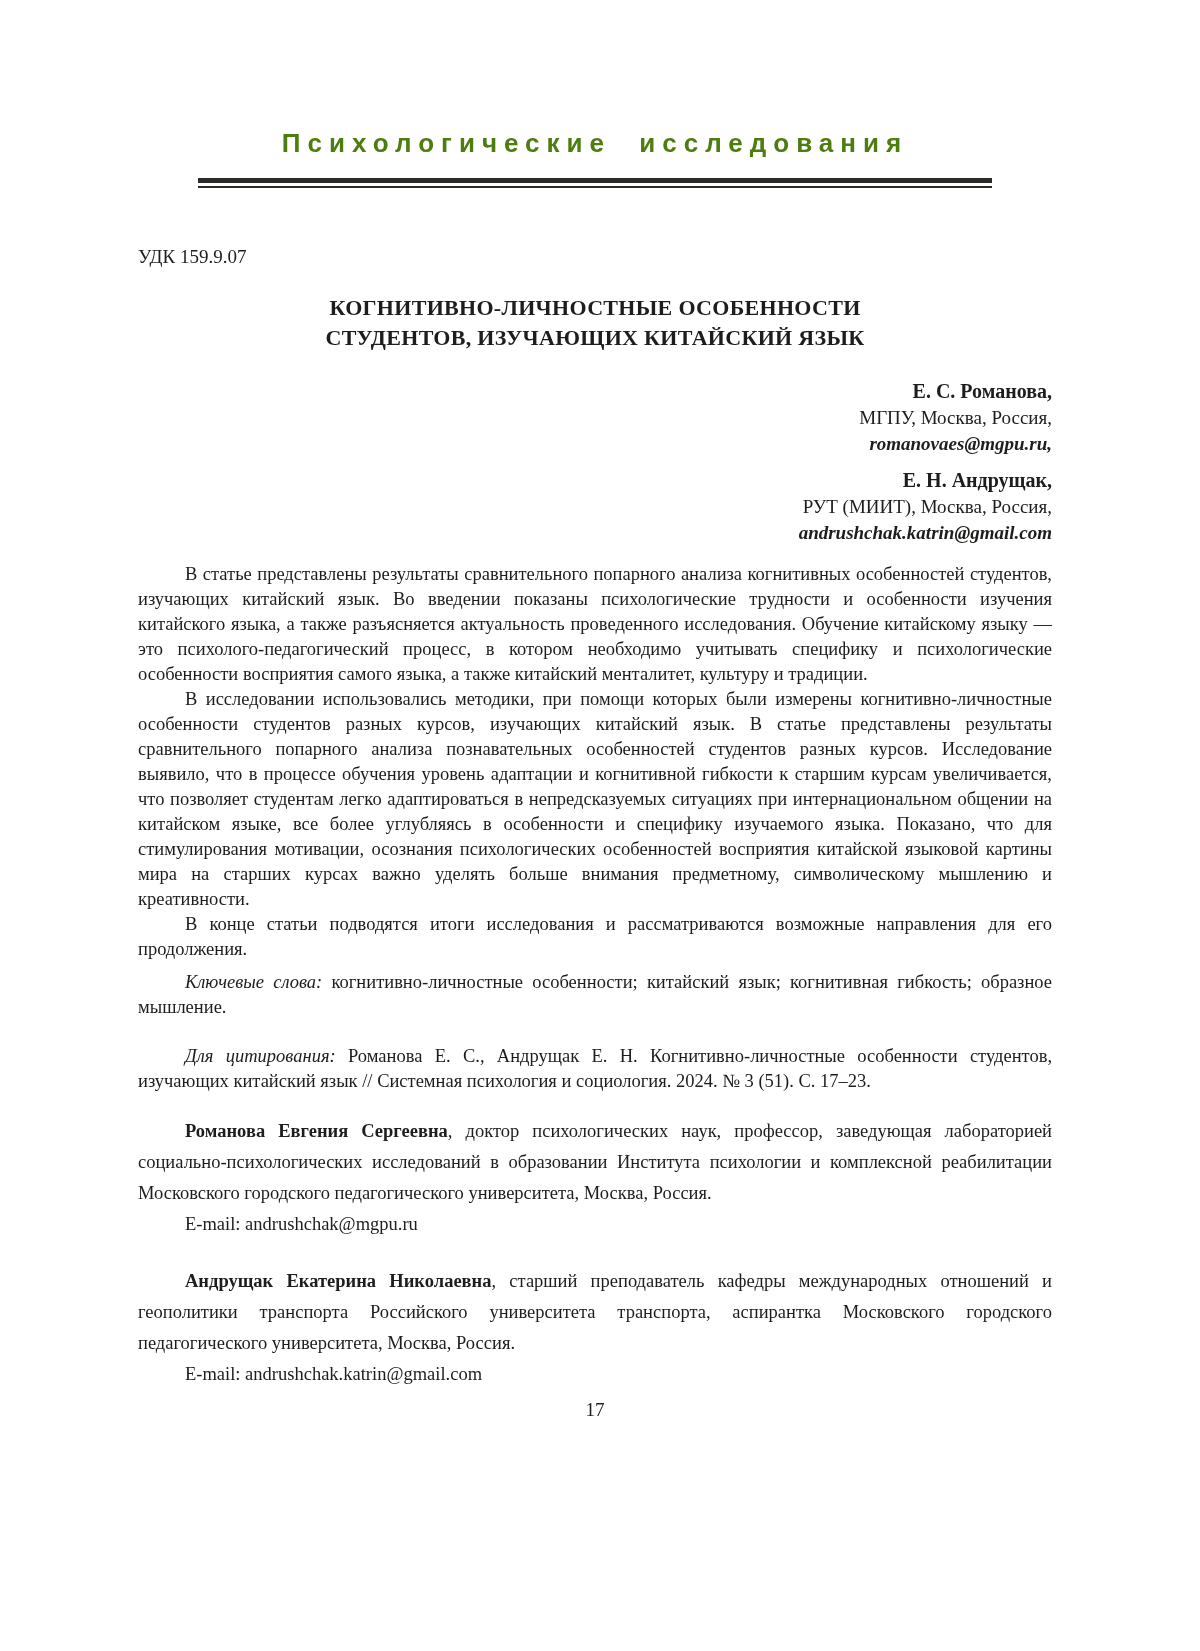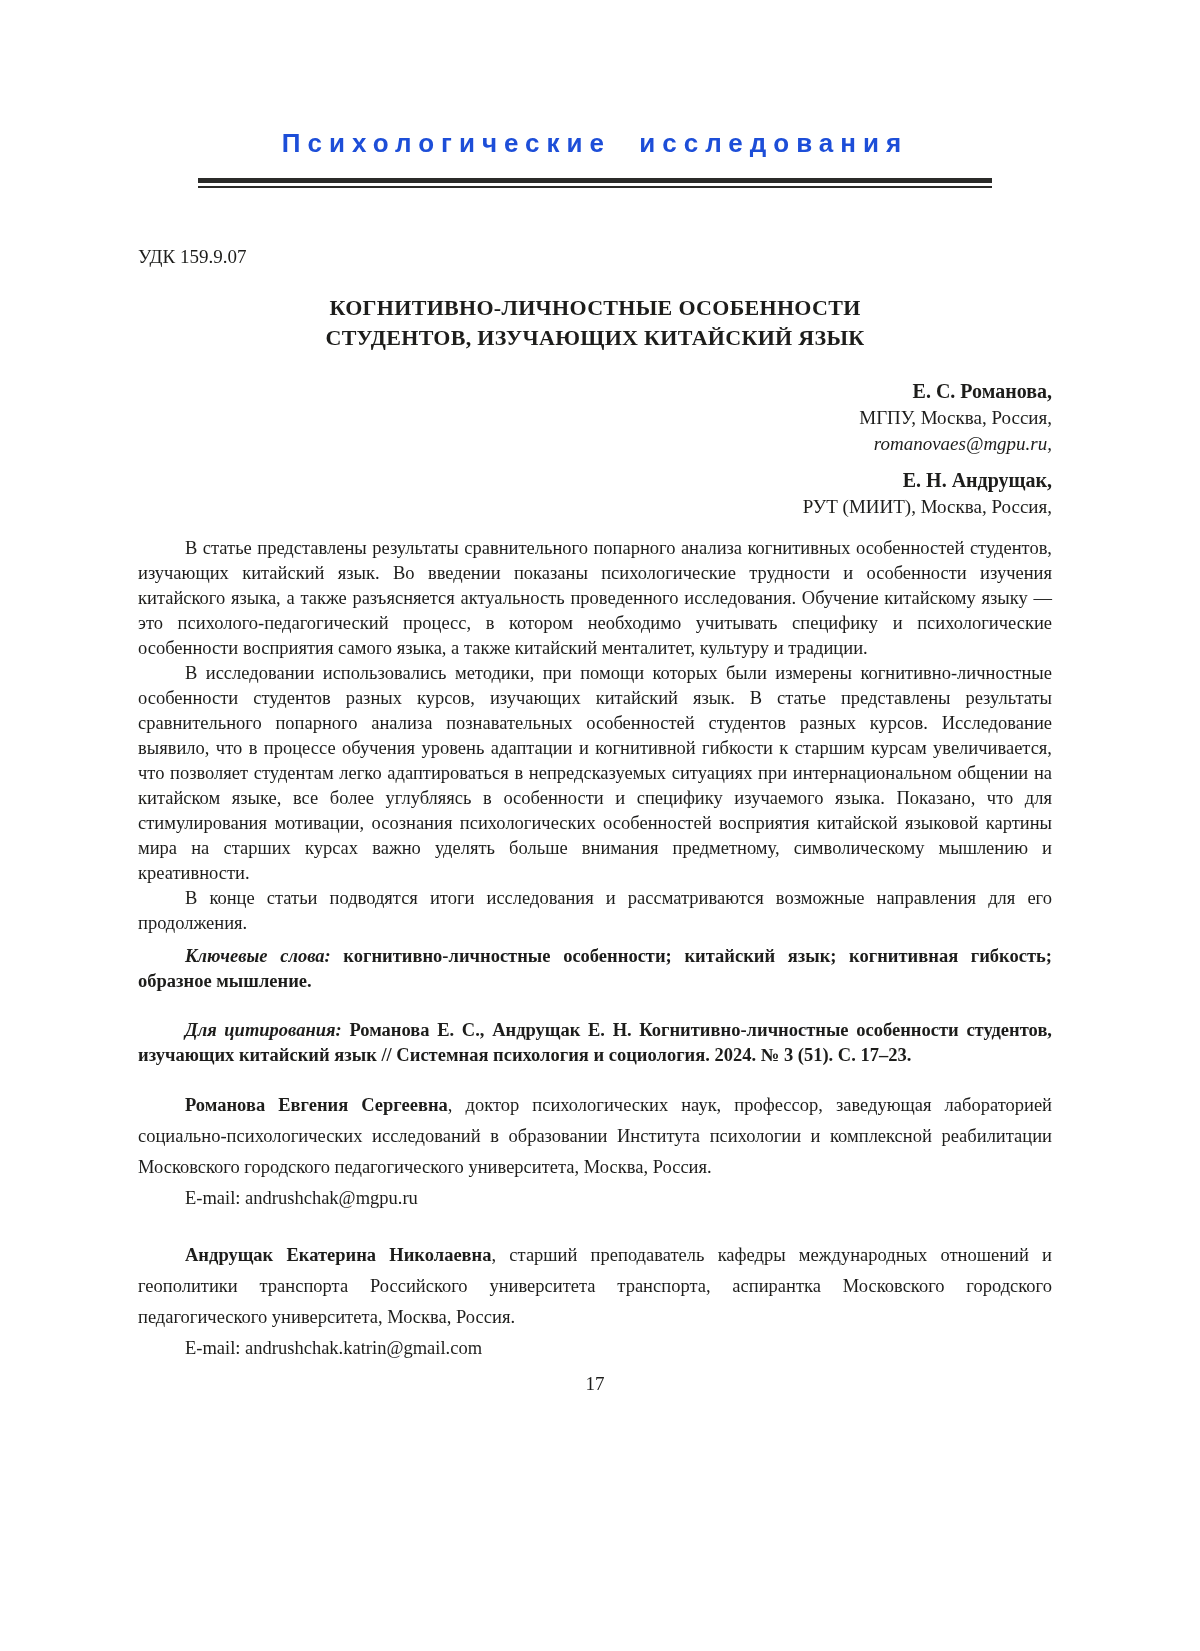--- a/index.html
+++ b/index.html
@@ -20,21 +20,21 @@
   }
   .section-header {
     margin-top: 126px;
     text-align: center;
     font-family: "Liberation Sans", sans-serif;
     font-weight: bold;
     font-size: 26px;
     line-height: 34px;
     letter-spacing: 7px;
     word-spacing: 14px;
-    color: #1d4ed8;
+    color: #4d7c0f;
   }
   .header-rule {
     margin: 18px auto 0;
     width: 794px;
     height: 3px;
     border-top: 5px solid #2b2b29;
     border-bottom: 2px solid #2b2b29;
   }
   .udc {
     margin-top: 56px;
@@ -61,37 +61,37 @@
     font-weight: bold;
     font-size: 20px;
     line-height: 28px;
   }
   .author-affiliation {
     line-height: 26px;
   }
   .author-email {
     font-style: italic;
     line-height: 26px;
+    font-weight: bold;
   }
   .abstract {
     margin-top: 16px;
     font-size: 18.5px;
     line-height: 25px;
     text-align: justify;
   }
   .abstract p {
     margin: 0;
     text-indent: 47px;
   }
   .keywords, .citation {
     font-size: 18.5px;
     line-height: 25px;
     text-align: justify;
     text-indent: 47px;
-    font-weight: bold;
   }
   .keywords { margin-top: 8px; }
   .citation { margin-top: 24px; }
   .lead-italic { font-style: italic; }
   .bio {
     font-size: 18.5px;
     line-height: 31px;
     text-align: justify;
   }
   .bio-1 { margin-top: 22px; }
@@ -134,20 +134,21 @@
 
   <div class="authors">
     <div class="author-block">
       <div class="author-name">Е. С. Романова,</div>
       <div class="author-affiliation">МГПУ, Москва, Россия,</div>
       <div class="author-email">romanovaes@mgpu.ru,</div>
     </div>
     <div class="author-block">
       <div class="author-name">Е. Н. Андрущак,</div>
       <div class="author-affiliation">РУТ (МИИТ), Москва, Россия,</div>
+      <div class="author-email">andrushchak.katrin@gmail.com</div>
     </div>
   </div>
 
   <div class="abstract">
     <p>В статье представлены результаты сравнительного попарного анализа когнитивных особенностей студентов, изучающих китайский язык. Во введении показаны психологические трудности и особенности изучения китайского языка, а также разъясняется актуальность проведенного исследования. Обучение китайскому языку — это психолого-педагогический процесс, в котором необходимо учитывать специфику и психологические особенности восприятия самого языка, а также китайский менталитет, культуру и традиции.</p>
     <p>В исследовании использовались методики, при помощи которых были измерены когнитивно-личностные особенности студентов разных курсов, изучающих китайский язык. В статье представлены результаты сравнительного попарного анализа познавательных особенностей студентов разных курсов. Исследование выявило, что в процессе обучения уровень адаптации и когнитивной гибкости к старшим курсам увеличивается, что позволяет студентам легко адаптироваться в непредсказуемых ситуациях при интернациональном общении на китайском языке, все более углубляясь в особенности и специфику изучаемого языка. Показано, что для стимулирования мотивации, осознания психологических особенностей восприятия китайской языковой картины мира на старших курсах важно уделять больше внимания предметному, символическому мышлению и креативности.</p>
     <p>В конце статьи подводятся итоги исследования и рассматриваются возможные направления для его продолжения.</p>
   </div>
 
   <div class="keywords">

